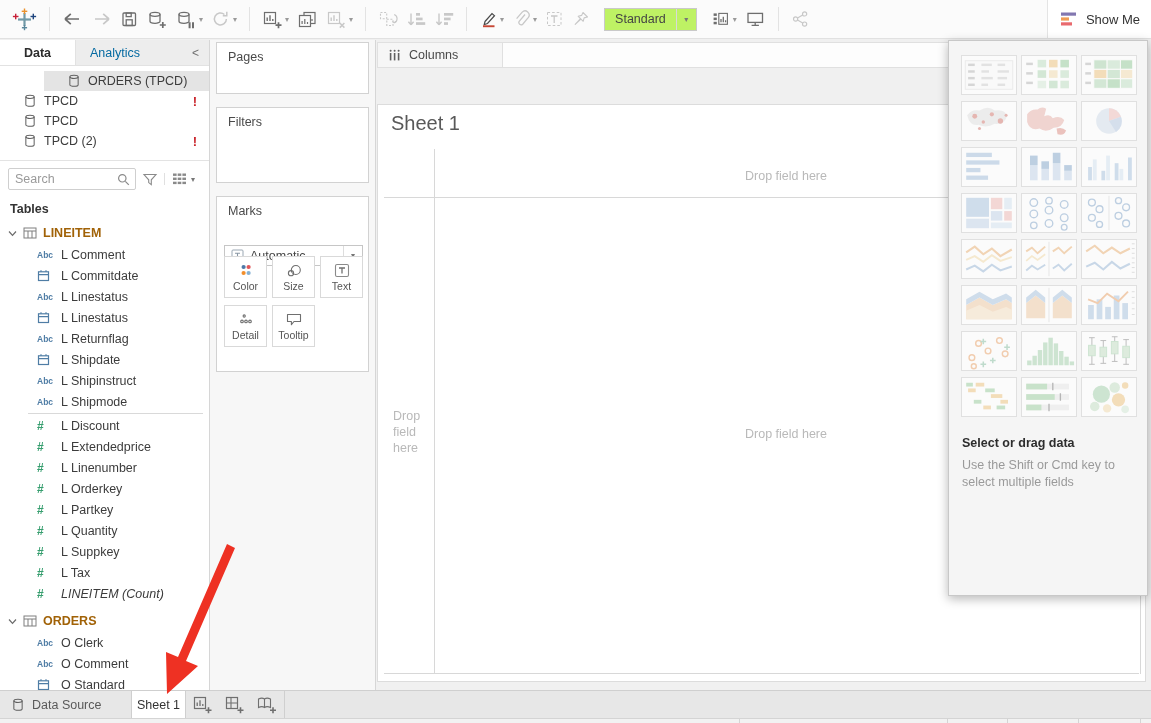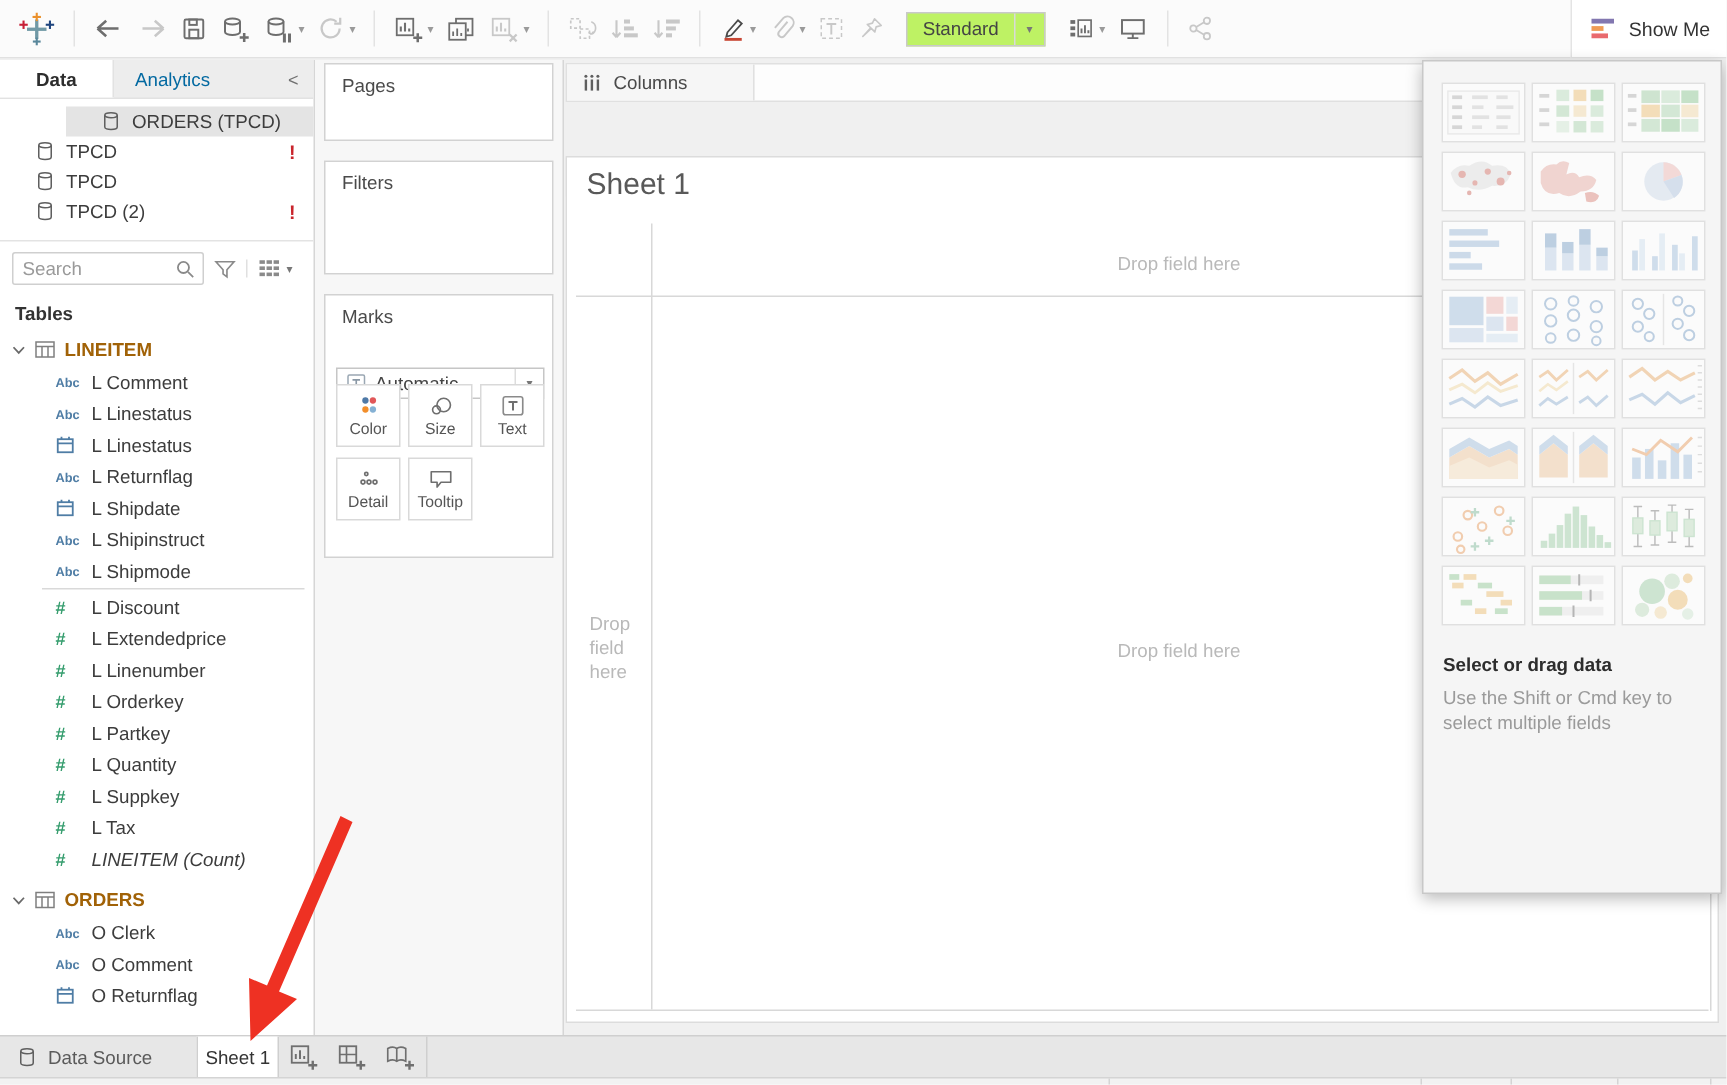--- a/index.html
+++ b/index.html
@@ -427,20 +427,29 @@
         <span class="tname">LINEITEM</span>
       </div>
       <div class="field-row">
         <span class="fic">
           <span class="abc" style="color:#4f7da5">Abc</span>
         </span>
         <span class="flabel">L Comment</span>
       </div>
       <div class="field-row">
         <span class="fic">
+          <svg width="13" height="13" viewBox="0 0 13 13">
+            <rect x="1.5" y="2.8" width="10" height="8.7" fill="none" stroke="#4f7da5" stroke-width="1.2"></rect>
+            <path d="M1.5,5.6 h10 M4,2.8 V1.2 M9,2.8 V1.2" stroke="#4f7da5" stroke-width="1.2"></path>
+          </svg>
+        </span>
+        <span class="flabel">L Commitdate</span>
+      </div>
+      <div class="field-row">
+        <span class="fic">
           <span class="abc" style="color:#4f7da5">Abc</span>
         </span>
         <span class="flabel">L Linestatus</span>
       </div>
       <div class="field-row">
         <span class="fic">
           <svg width="13" height="13" viewBox="0 0 13 13">
             <rect x="1.5" y="2.8" width="10" height="8.7" fill="none" stroke="#4f7da5" stroke-width="1.2"></rect>
             <path d="M1.5,5.6 h10 M4,2.8 V1.2 M9,2.8 V1.2" stroke="#4f7da5" stroke-width="1.2"></path>
           </svg>
@@ -555,21 +564,21 @@
         </span>
         <span class="flabel">O Comment</span>
       </div>
       <div class="field-row">
         <span class="fic">
           <svg width="13" height="13" viewBox="0 0 13 13">
             <rect x="1.5" y="2.8" width="10" height="8.7" fill="none" stroke="#4f7da5" stroke-width="1.2"></rect>
             <path d="M1.5,5.6 h10 M4,2.8 V1.2 M9,2.8 V1.2" stroke="#4f7da5" stroke-width="1.2"></path>
           </svg>
         </span>
-        <span class="flabel">O Returnflag</span>
+        <span class="flabel">O Standard</span>
       </div>
     </div>
 </div>
 
 <div id="middle-panel">
   <div class="card" id="card-pages">
     <div class="clabel">Pages</div>
   </div>
   <div class="card" id="card-filters">
     <div class="clabel">Filters</div>

